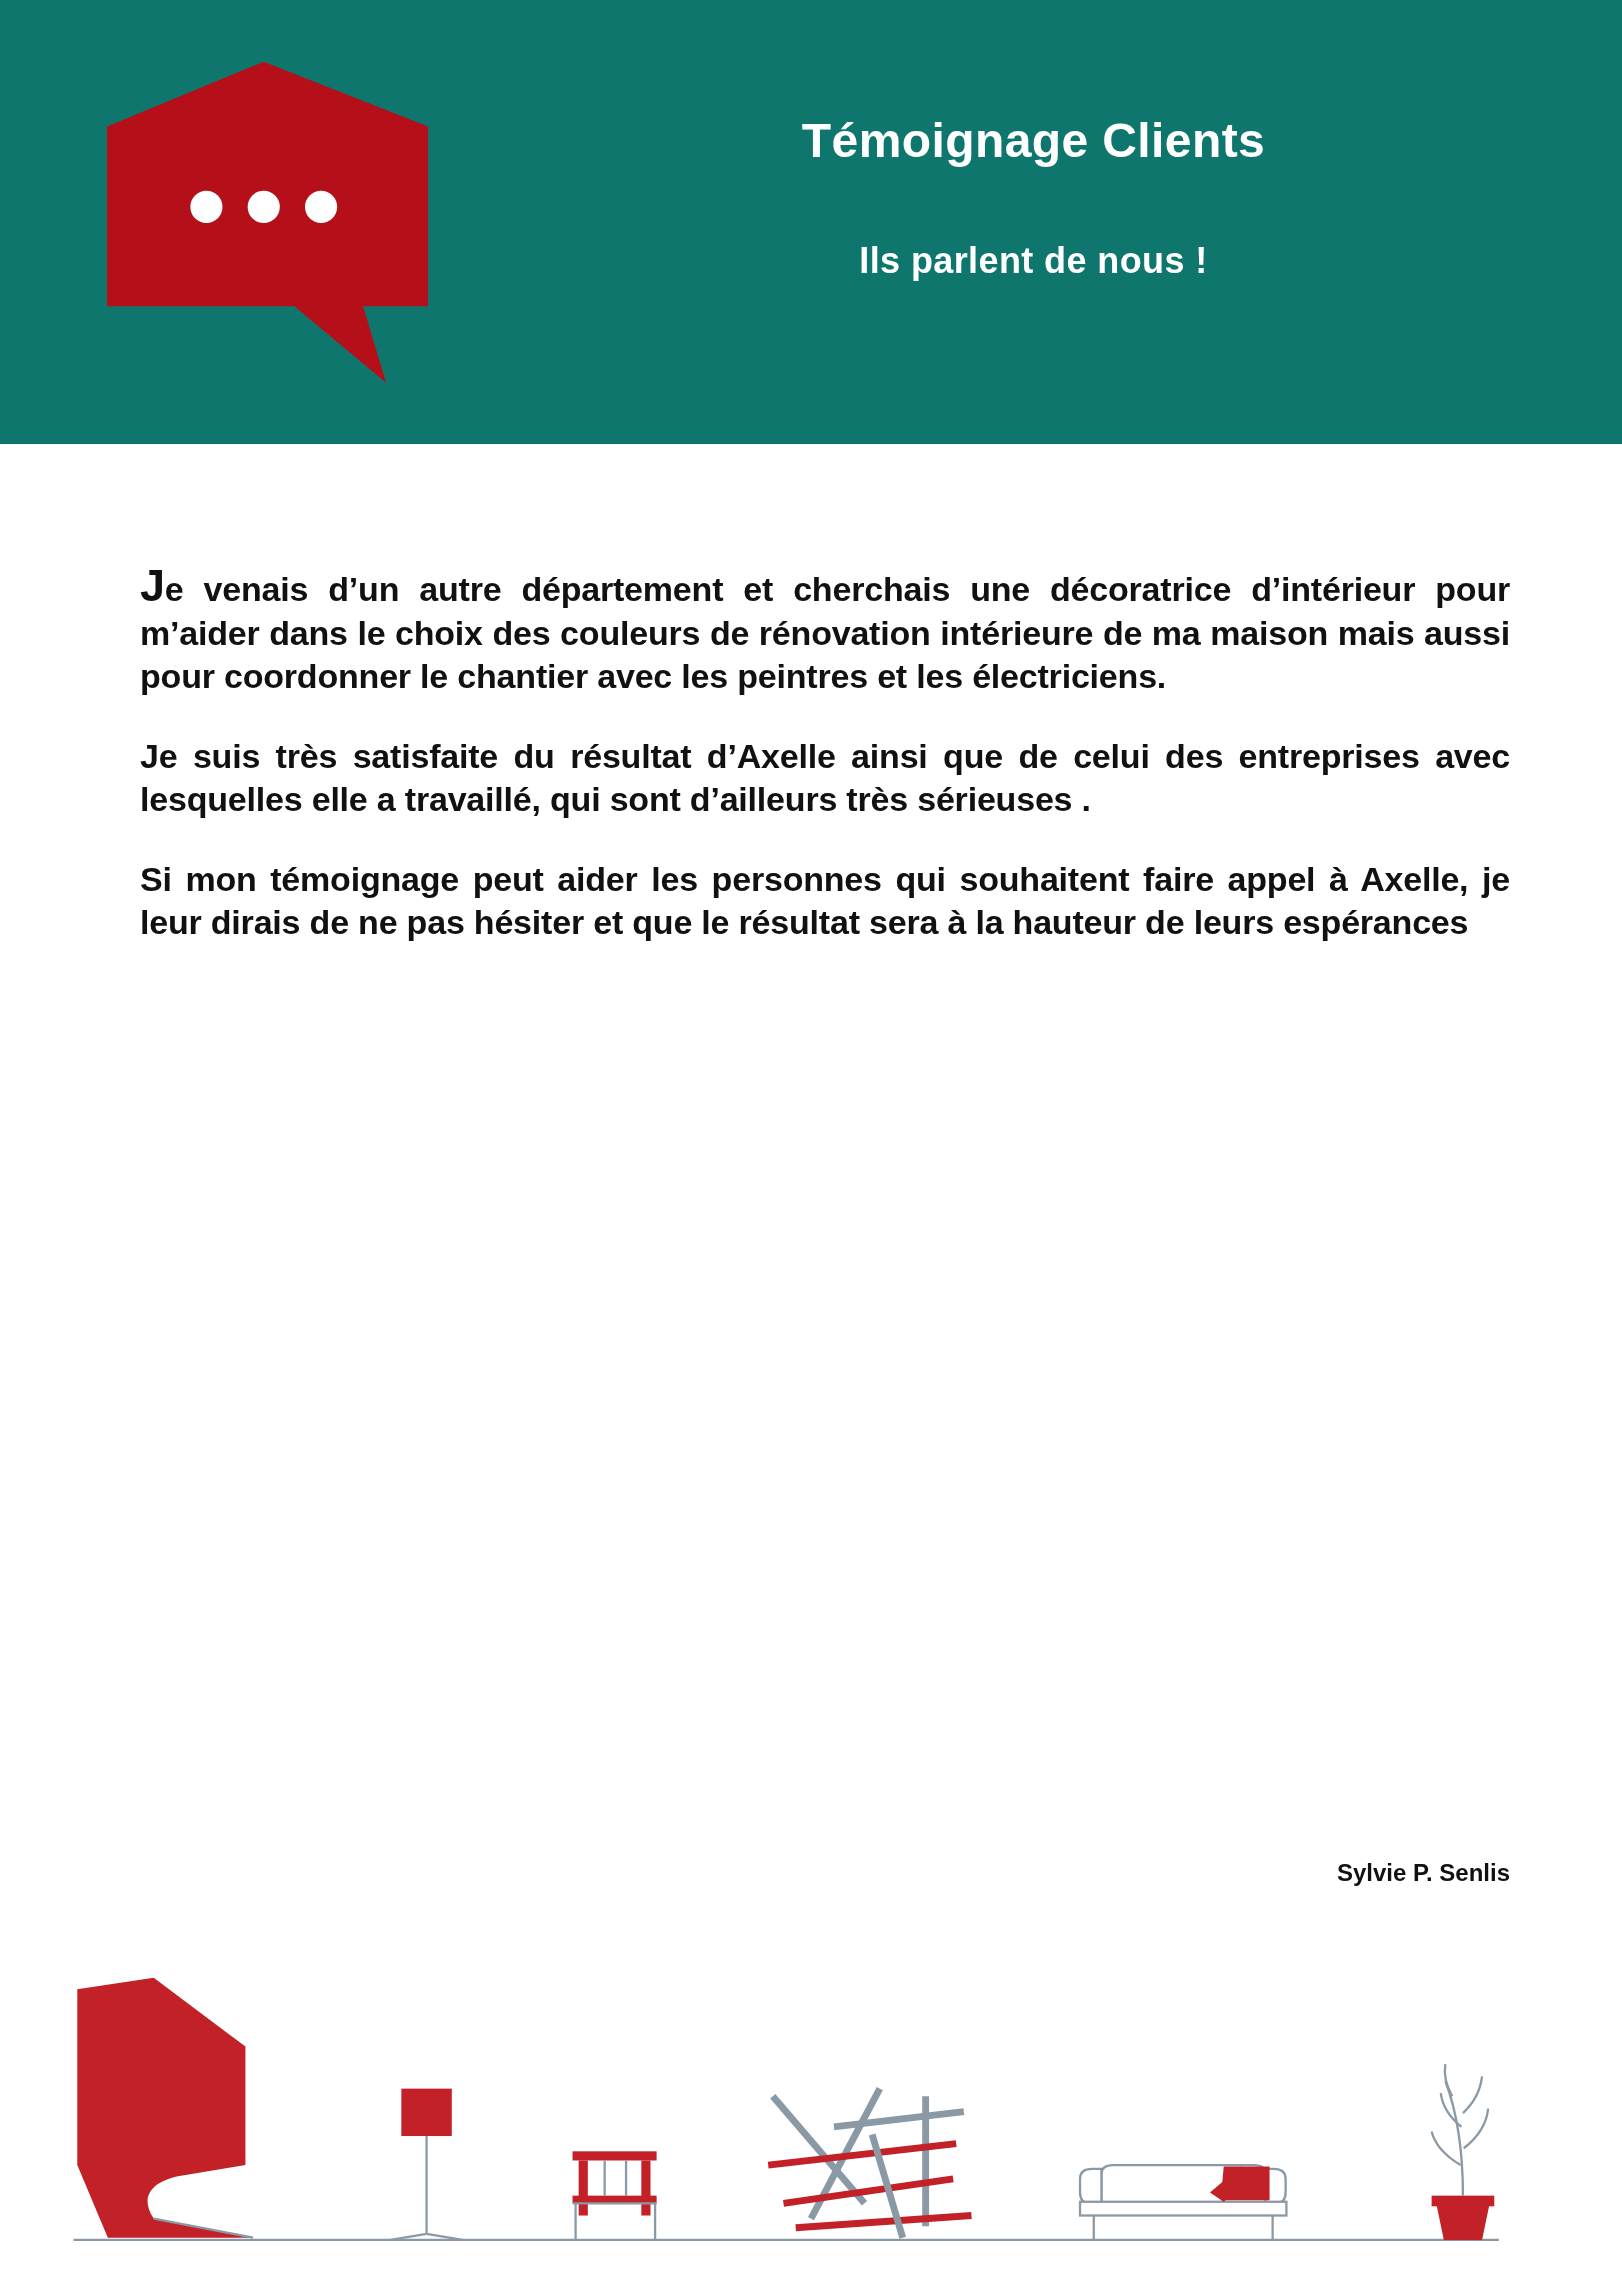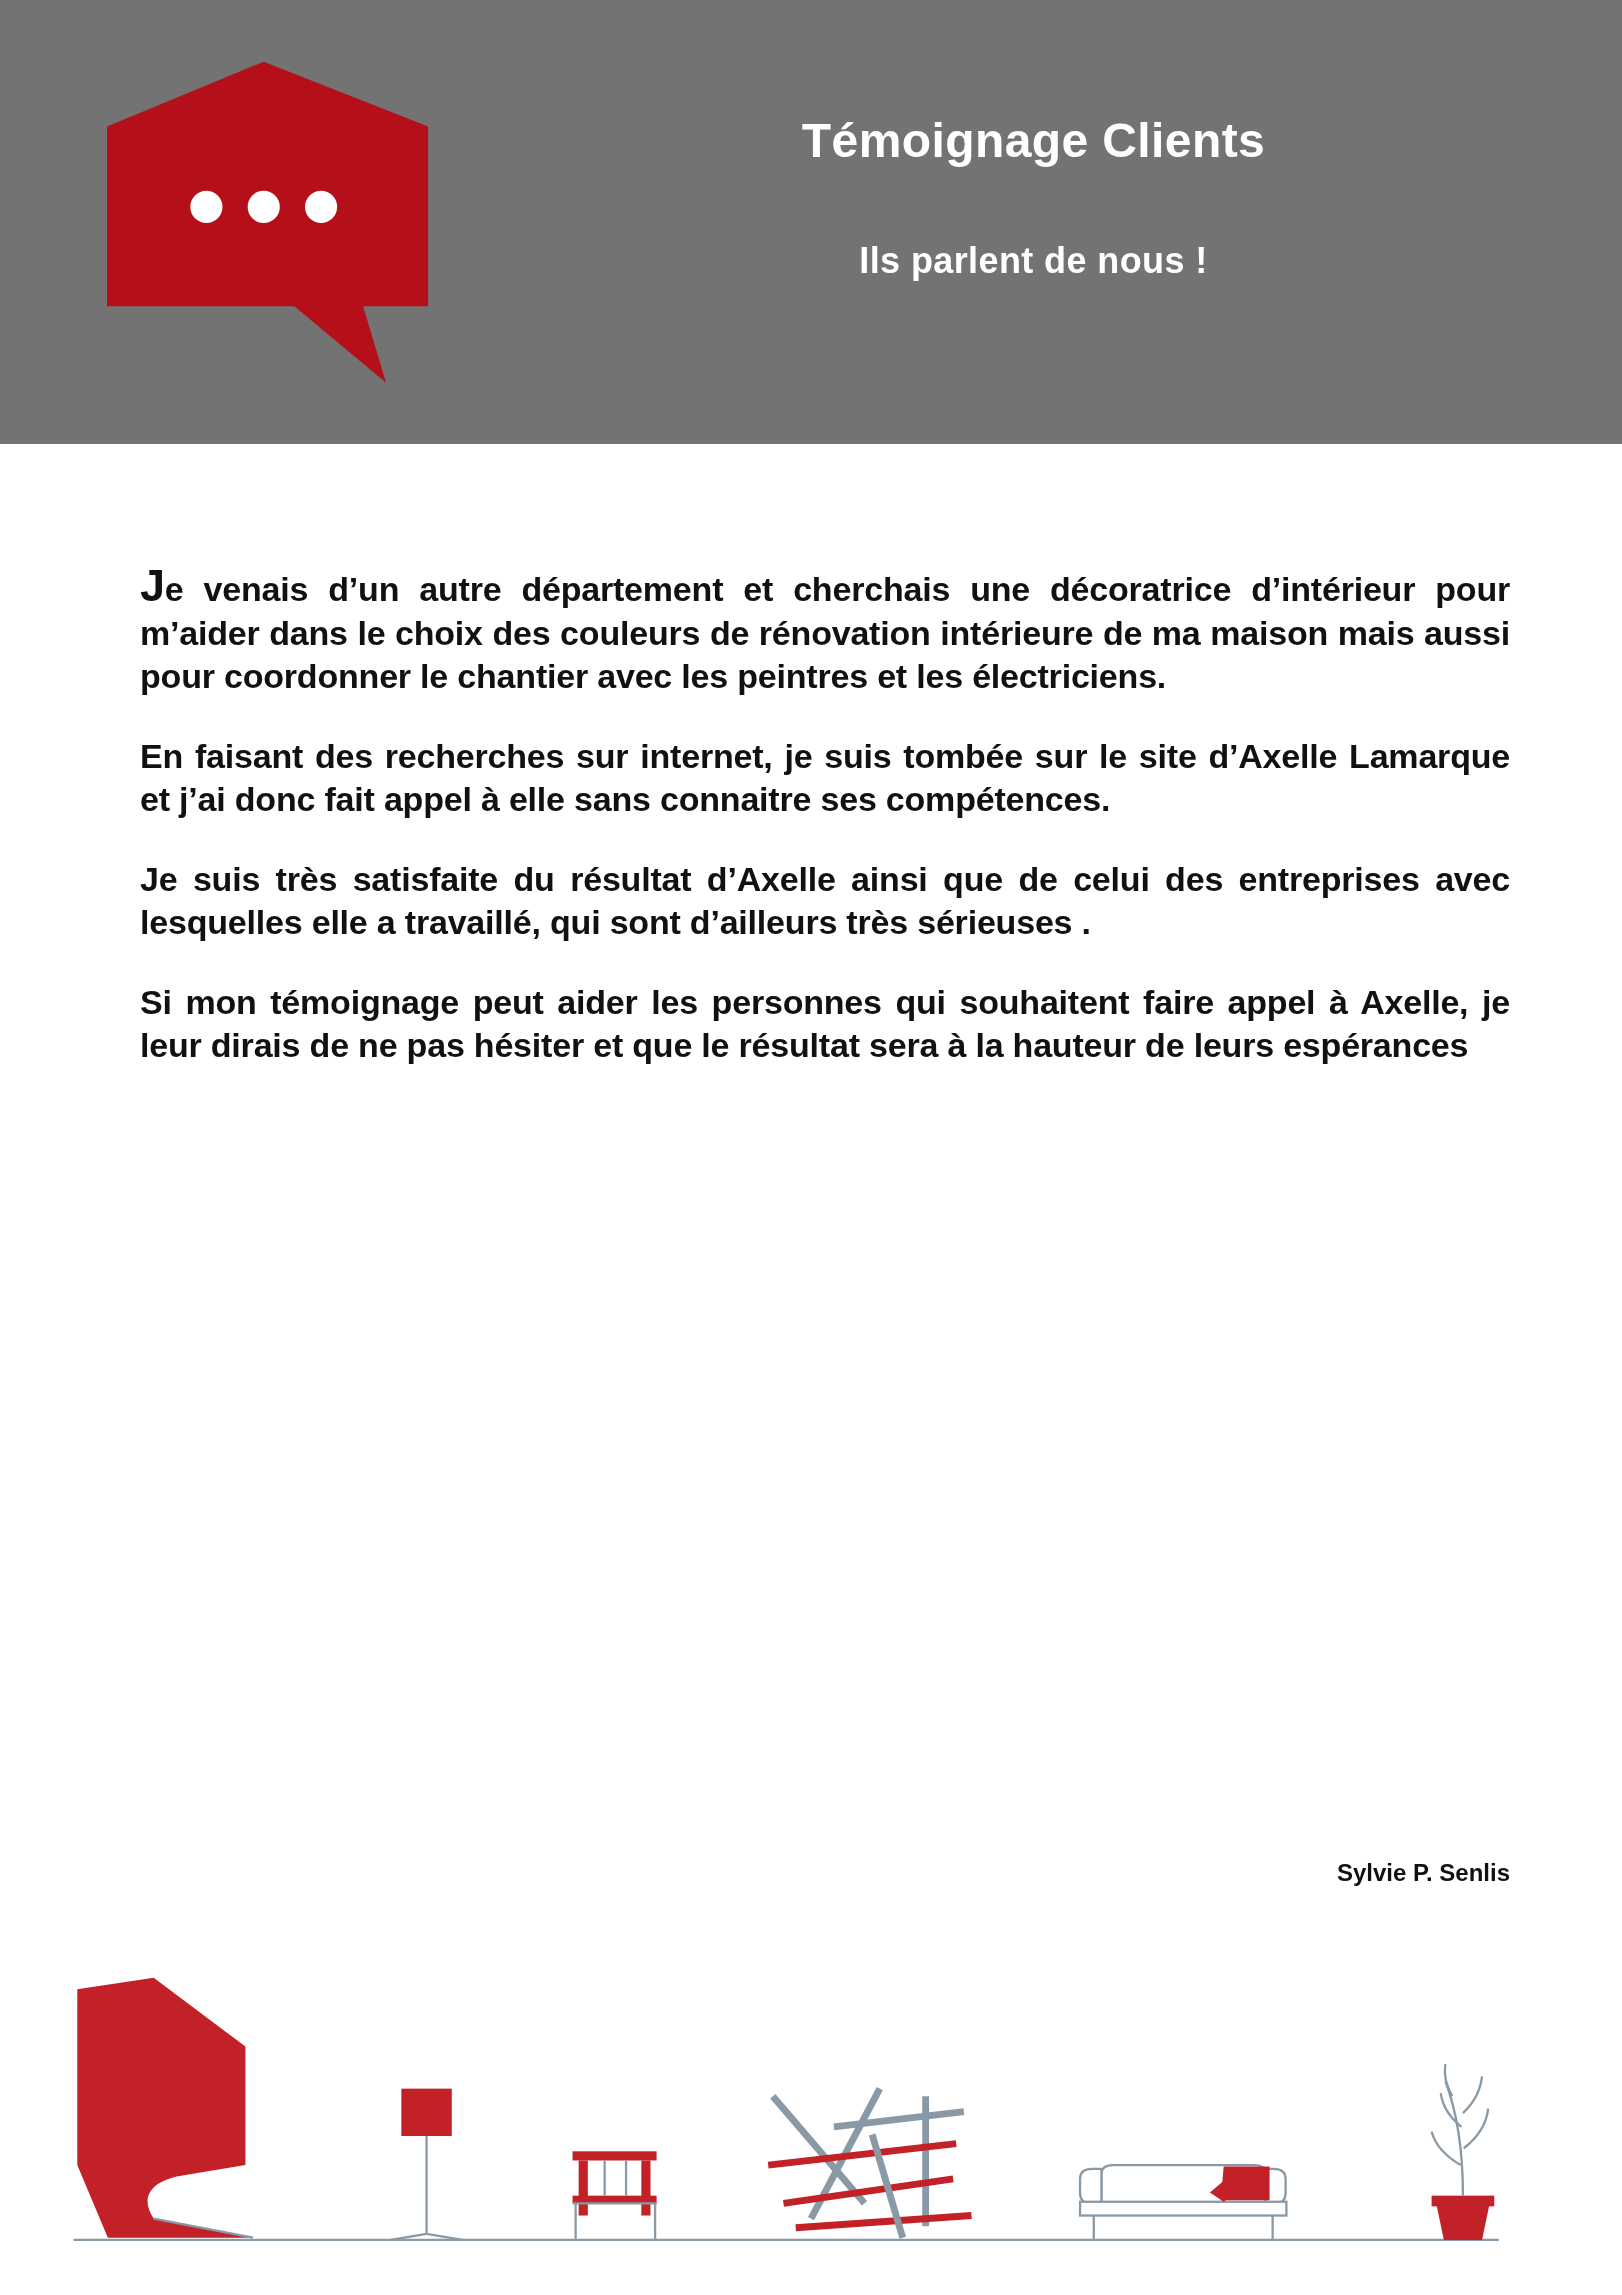--- a/index.html
+++ b/index.html
@@ -15,21 +15,21 @@
     overflow: hidden;
   }
 
   
   .header {
     position: absolute;
     top: 0;
     left: 0;
     width: 1622px;
     height: 444px;
-    background: #737373;
+    background: #0f766e;
     overflow: hidden;
   }
   .logo-wrap {
     position: absolute;
     left: 99px;
     top: 54px;
     width: 383px;
     height: 344px;
   }
   .logo-wrap svg {
@@ -121,21 +121,20 @@
   </div>
 
   <div class="header-texts">
     <div class="header-title">Témoignage Clients</div>
     <div class="header-subtitle">Ils parlent de nous !</div>
   </div>
 </div>
 
 <div class="testimonial">
   <p class="para"><span class="dropcap">J</span><span>e venais d’un autre département et cherchais une décoratrice d’intérieur pour m’aider dans le choix des couleurs de rénovation intérieure de ma maison mais aussi pour coordonner le chantier avec les peintres et les électriciens.</span></p>
-  <p class="para">En faisant des recherches sur internet, je suis tombée sur le site d’Axelle Lamarque et j’ai donc fait appel à elle sans connaitre ses compétences.</p>
   <p class="para">Je suis très satisfaite du résultat d’Axelle ainsi que de celui des entreprises avec lesquelles elle a travaillé, qui sont d’ailleurs très sérieuses .</p>
   <p class="para">Si mon témoignage peut aider les personnes qui souhaitent faire appel à Axelle, je leur dirais de ne pas hésiter et que le résultat sera à la hauteur de leurs espérances</p>
 </div>
 
 <div class="signature">Sylvie P. Senlis</div>
 
 <div class="footer-illustration">
   <svg width="1622" height="321" viewBox="0 0 2120 420" xmlns="http://www.w3.org/2000/svg">
 
     <line x1="95" y1="348" x2="1960" y2="348" stroke="#8a99a6" stroke-width="3"></line>

